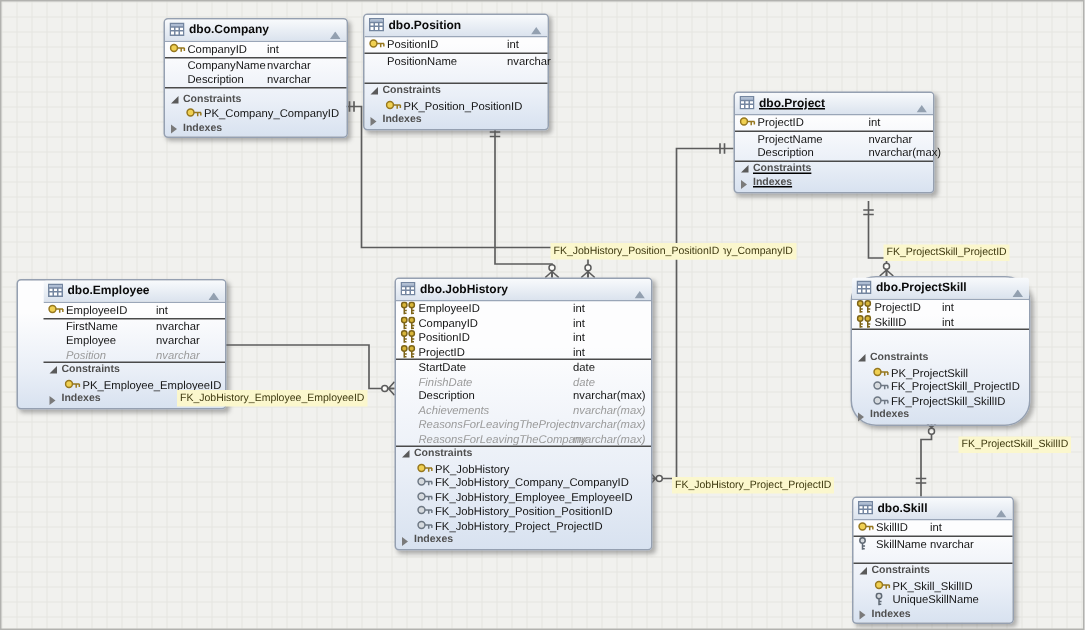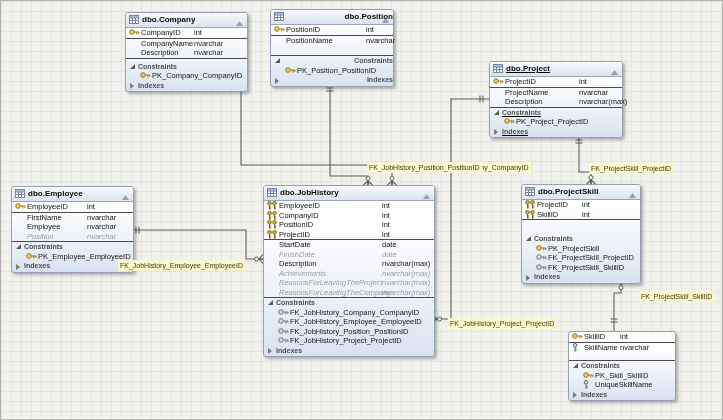--- a/index.html
+++ b/index.html
@@ -67,21 +67,21 @@
         <path d="M585.5,183 L590,179 M590,183 V179 M594.5,183 L590,179" fill="none" stroke="#5c5c5c" stroke-width="1.1"></path>
         <circle cx="590" cy="176.5" r="2" fill="#fbfbf8" stroke="#5c5c5c"></circle>
       </g>
       <g>
         <path d="M620,280 V292 H613 V330" fill="none" stroke="#5c5c5c" stroke-width="1.1"></path>
         <path d="M609.5,318 H616.5 M609.5,321 H616.5" fill="none" stroke="#5c5c5c" stroke-width="1.1"></path>
         <path d="M615.5,280 L620,284 M620,280 V284 M624.5,280 L620,284" fill="none" stroke="#5c5c5c" stroke-width="1.1"></path>
         <circle cx="620" cy="286.5" r="2" fill="#fbfbf8" stroke="#5c5c5c"></circle>
       </g>
     </svg>
-    <div class="tbl" style="left: 124px; top: 11px; width: 121px;">
+    <div class="tbl" style="left: 108px; top: 11px; width: 121px;">
       <div class="tbl-h"><span class="ticon"><svg width="10" height="9" viewBox="0 0 10 9">
             <rect x="0.5" y="0.5" width="9" height="8" fill="#ffffff" stroke="#7486a0"></rect>
             <rect x="1" y="1" width="8" height="2" fill="#aebdd3"></rect>
             <line x1="0.5" y1="3" x2="9.5" y2="3" stroke="#7486a0"></line>
             <line x1="0.5" y1="5.5" x2="9.5" y2="5.5" stroke="#7486a0"></line>
             <line x1="3.5" y1="3" x2="3.5" y2="8.5" stroke="#7486a0"></line>
             <line x1="6.5" y1="3" x2="6.5" y2="8.5" stroke="#7486a0"></line>
           </svg></span><span>dbo.Company</span><span class="coll"><svg width="7" height="5" viewBox="0 0 7 5">
             <path d="M3.5 0 L7 5 H0 Z" fill="#93a0b0"></path>
           </svg></span></div>
@@ -105,21 +105,21 @@
       <div class="sect"><span class="exp exp-open"></span><span>Constraints</span></div>
       <div class="row cons">
         <span class="ric"><svg width="11" height="8" viewBox="0 0 11 8">
             <circle cx="3" cy="4" r="2.3" fill="#f0d052" stroke="#97781f"></circle>
             <path d="M5.3 4 H10 M7.8 4 V6.5 M9.9 4 V6" stroke="#97781f" stroke-width="1" fill="none"></path>
           </svg></span>
         <span class="nm">PK_Company_CompanyID</span>
       </div>
       <div class="sect"><span class="exp exp-closed"></span><span>Indexes</span></div>
     </div>
-    <div class="tbl" style="left: 269px; top: 8px; width: 122px; text-align: right;">
+    <div class="tbl" style="left: 241px; top: 8px; width: 122px;">
       <div class="tbl-h"><span class="ticon"><svg width="10" height="9" viewBox="0 0 10 9">
             <rect x="0.5" y="0.5" width="9" height="8" fill="#ffffff" stroke="#7486a0"></rect>
             <rect x="1" y="1" width="8" height="2" fill="#aebdd3"></rect>
             <line x1="0.5" y1="3" x2="9.5" y2="3" stroke="#7486a0"></line>
             <line x1="0.5" y1="5.5" x2="9.5" y2="5.5" stroke="#7486a0"></line>
             <line x1="3.5" y1="3" x2="3.5" y2="8.5" stroke="#7486a0"></line>
             <line x1="6.5" y1="3" x2="6.5" y2="8.5" stroke="#7486a0"></line>
           </svg></span><span>dbo.Position</span><span class="coll"><svg width="7" height="5" viewBox="0 0 7 5">
             <path d="M3.5 0 L7 5 H0 Z" fill="#93a0b0"></path>
           </svg></span></div>
@@ -167,30 +167,23 @@
       </div>
       <div class="row">
         <span class="nm">ProjectName</span>
         <span class="ty" style="left:89px">nvarchar</span>
       </div>
       <div class="row sep">
         <span class="nm">Description</span>
         <span class="ty" style="left:89px">nvarchar(max)</span>
       </div>
       <div class="sect"><span class="exp exp-open"></span><span>Constraints</span></div>
-      <div class="row cons">
-        <span class="ric"><svg width="11" height="8" viewBox="0 0 11 8">
-            <circle cx="3" cy="4" r="2.3" fill="#f0d052" stroke="#97781f"></circle>
-            <path d="M5.3 4 H10 M7.8 4 V6.5 M9.9 4 V6" stroke="#97781f" stroke-width="1" fill="none"></path>
-          </svg></span>
-        <span class="nm">PK_Project_ProjectID</span>
-      </div>
-      <div class="sect"><span class="exp exp-closed"></span><span>Indexes</span></div>
-    </div>
-    <div class="tbl" style="left: 10px; top: 185px; width: 121px;">
+      <div class="sect"><span class="exp exp-closed"></span><span>Indexes</span></div>
+    </div>
+    <div class="tbl" style="left: 10px; top: 185px; width: 121px; padding-left: 17px;">
       <div class="tbl-h"><span class="ticon"><svg width="10" height="9" viewBox="0 0 10 9">
             <rect x="0.5" y="0.5" width="9" height="8" fill="#ffffff" stroke="#7486a0"></rect>
             <rect x="1" y="1" width="8" height="2" fill="#aebdd3"></rect>
             <line x1="0.5" y1="3" x2="9.5" y2="3" stroke="#7486a0"></line>
             <line x1="0.5" y1="5.5" x2="9.5" y2="5.5" stroke="#7486a0"></line>
             <line x1="3.5" y1="3" x2="3.5" y2="8.5" stroke="#7486a0"></line>
             <line x1="6.5" y1="3" x2="6.5" y2="8.5" stroke="#7486a0"></line>
           </svg></span><span>dbo.Employee</span><span class="coll"><svg width="7" height="5" viewBox="0 0 7 5">
             <path d="M3.5 0 L7 5 H0 Z" fill="#93a0b0"></path>
           </svg></span></div>
@@ -311,20 +304,27 @@
         <span class="nm">ReasonsForLeavingTheProject</span>
         <span class="ty" style="left:118px">nvarchar(max)</span>
       </div>
       <div class="row it sep">
         <span class="nm">ReasonsForLeavingTheCompany</span>
         <span class="ty" style="left:118px">nvarchar(max)</span>
       </div>
       <div class="sect"><span class="exp exp-open"></span><span>Constraints</span></div>
       <div class="row cons">
         <span class="ric"><svg width="11" height="8" viewBox="0 0 11 8">
+            <circle cx="3" cy="4" r="2.3" fill="#f0d052" stroke="#97781f"></circle>
+            <path d="M5.3 4 H10 M7.8 4 V6.5 M9.9 4 V6" stroke="#97781f" stroke-width="1" fill="none"></path>
+          </svg></span>
+        <span class="nm">PK_JobHistory</span>
+      </div>
+      <div class="row cons">
+        <span class="ric"><svg width="11" height="8" viewBox="0 0 11 8">
             <circle cx="3" cy="4" r="2.3" fill="#d6dade" stroke="#6e7884"></circle>
             <path d="M5.3 4 H10 M7.8 4 V6.5 M9.9 4 V6" stroke="#6e7884" stroke-width="1" fill="none"></path>
           </svg></span>
         <span class="nm">FK_JobHistory_Company_CompanyID</span>
       </div>
       <div class="row cons">
         <span class="ric"><svg width="11" height="8" viewBox="0 0 11 8">
             <circle cx="3" cy="4" r="2.3" fill="#d6dade" stroke="#6e7884"></circle>
             <path d="M5.3 4 H10 M7.8 4 V6.5 M9.9 4 V6" stroke="#6e7884" stroke-width="1" fill="none"></path>
           </svg></span>
@@ -339,21 +339,21 @@
       </div>
       <div class="row cons">
         <span class="ric"><svg width="11" height="8" viewBox="0 0 11 8">
             <circle cx="3" cy="4" r="2.3" fill="#d6dade" stroke="#6e7884"></circle>
             <path d="M5.3 4 H10 M7.8 4 V6.5 M9.9 4 V6" stroke="#6e7884" stroke-width="1" fill="none"></path>
           </svg></span>
         <span class="nm">FK_JobHistory_Project_ProjectID</span>
       </div>
       <div class="sect"><span class="exp exp-closed"></span><span>Indexes</span></div>
     </div>
-    <div class="tbl" style="left: 520px; top: 183px; width: 118px;">
+    <div class="tbl" style="left: 566px; top: 183px; width: 118px; border-radius: 17px;">
       <div class="tbl-h"><span class="ticon"><svg width="10" height="9" viewBox="0 0 10 9">
             <rect x="0.5" y="0.5" width="9" height="8" fill="#ffffff" stroke="#7486a0"></rect>
             <rect x="1" y="1" width="8" height="2" fill="#aebdd3"></rect>
             <line x1="0.5" y1="3" x2="9.5" y2="3" stroke="#7486a0"></line>
             <line x1="0.5" y1="5.5" x2="9.5" y2="5.5" stroke="#7486a0"></line>
             <line x1="3.5" y1="3" x2="3.5" y2="8.5" stroke="#7486a0"></line>
             <line x1="6.5" y1="3" x2="6.5" y2="8.5" stroke="#7486a0"></line>
           </svg></span><span>dbo.ProjectSkill</span><span class="coll"><svg width="7" height="5" viewBox="0 0 7 5">
             <path d="M3.5 0 L7 5 H0 Z" fill="#93a0b0"></path>
           </svg></span></div>
@@ -404,20 +404,30 @@
       <div class="row cons">
         <span class="ric"><svg width="11" height="8" viewBox="0 0 11 8">
             <circle cx="3" cy="4" r="2.3" fill="#d6dade" stroke="#6e7884"></circle>
             <path d="M5.3 4 H10 M7.8 4 V6.5 M9.9 4 V6" stroke="#6e7884" stroke-width="1" fill="none"></path>
           </svg></span>
         <span class="nm">FK_ProjectSkill_SkillID</span>
       </div>
       <div class="sect"><span class="exp exp-closed"></span><span>Indexes</span></div>
     </div>
     <div class="tbl" style="left: 567px; top: 330px; width: 106px;">
+      <div class="tbl-h"><span class="ticon"><svg width="10" height="9" viewBox="0 0 10 9">
+            <rect x="0.5" y="0.5" width="9" height="8" fill="#ffffff" stroke="#7486a0"></rect>
+            <rect x="1" y="1" width="8" height="2" fill="#aebdd3"></rect>
+            <line x1="0.5" y1="3" x2="9.5" y2="3" stroke="#7486a0"></line>
+            <line x1="0.5" y1="5.5" x2="9.5" y2="5.5" stroke="#7486a0"></line>
+            <line x1="3.5" y1="3" x2="3.5" y2="8.5" stroke="#7486a0"></line>
+            <line x1="6.5" y1="3" x2="6.5" y2="8.5" stroke="#7486a0"></line>
+          </svg></span><span>dbo.Skill</span><span class="coll"><svg width="7" height="5" viewBox="0 0 7 5">
+            <path d="M3.5 0 L7 5 H0 Z" fill="#93a0b0"></path>
+          </svg></span></div>
       <div class="row sep">
         <span class="ric"><svg width="11" height="8" viewBox="0 0 11 8">
             <circle cx="3" cy="4" r="2.3" fill="#f0d052" stroke="#97781f"></circle>
             <path d="M5.3 4 H10 M7.8 4 V6.5 M9.9 4 V6" stroke="#97781f" stroke-width="1" fill="none"></path>
           </svg></span>
         <span class="nm">SkillID</span>
         <span class="ty" style="left:51px">int</span>
       </div>
       <div class="row">
         <span class="ric"><svg width="6" height="9" viewBox="0 0 6 9">

